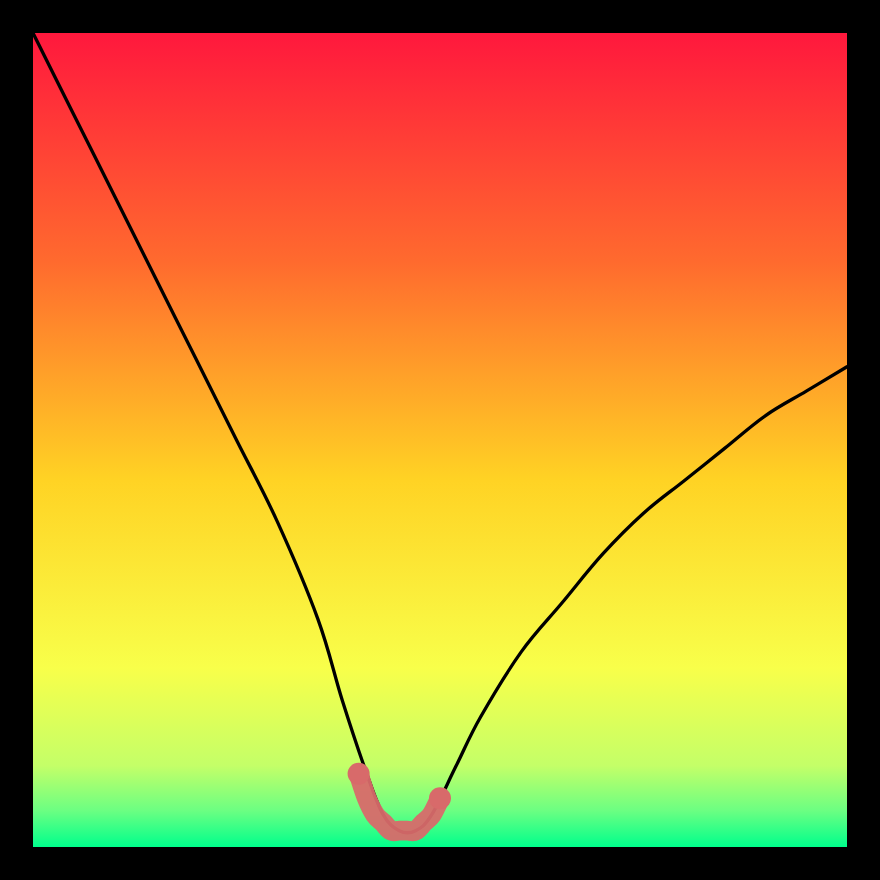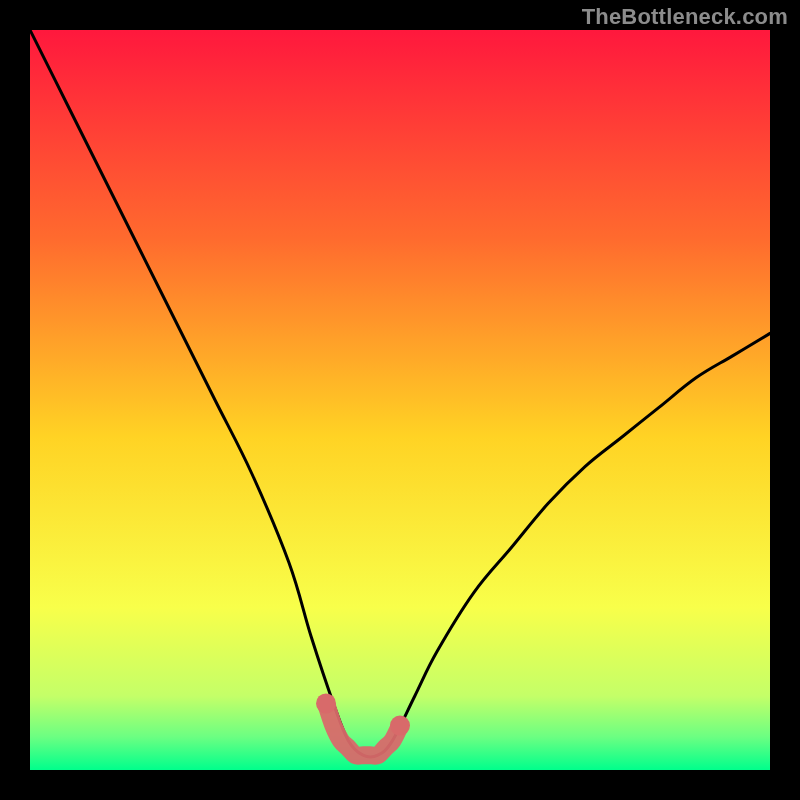--- a/index.html
+++ b/index.html
@@ -36,21 +36,20 @@
     z-index: 20;
   }
   svg {
     display: block;
   }
 </style>
 </head>
 <body>
 <div class="frame">
 
-  <div class="watermark">TheBottleneck.com</div>
 
   <div class="plot">
     <svg id="chart-svg" width="740" height="740" viewBox="0 0 740 740" preserveAspectRatio="none">
         <defs>
           <linearGradient id="bg-grad" x1="0" y1="0" x2="0" y2="1">
             <stop offset="0%" stop-color="#ff183d"></stop>
             <stop offset="28.000000000000004%" stop-color="#ff6a2e"></stop>
             <stop offset="55.00000000000001%" stop-color="#ffd324"></stop>
             <stop offset="78%" stop-color="#f8ff4a"></stop>
             <stop offset="90%" stop-color="#c4ff68"></stop>

